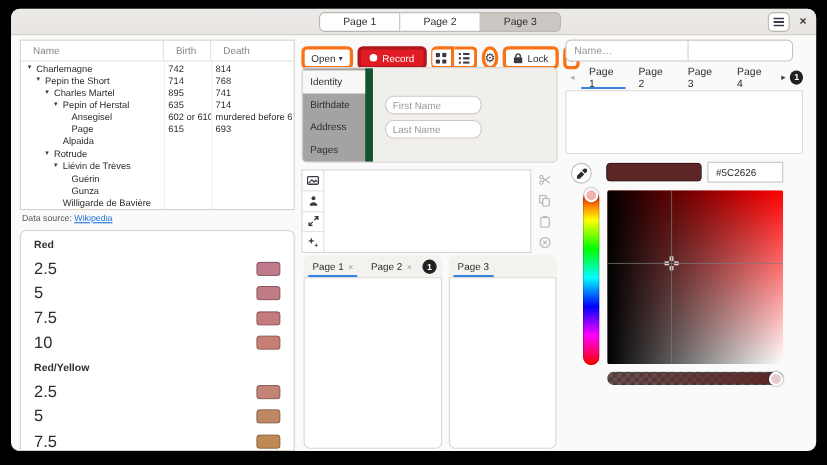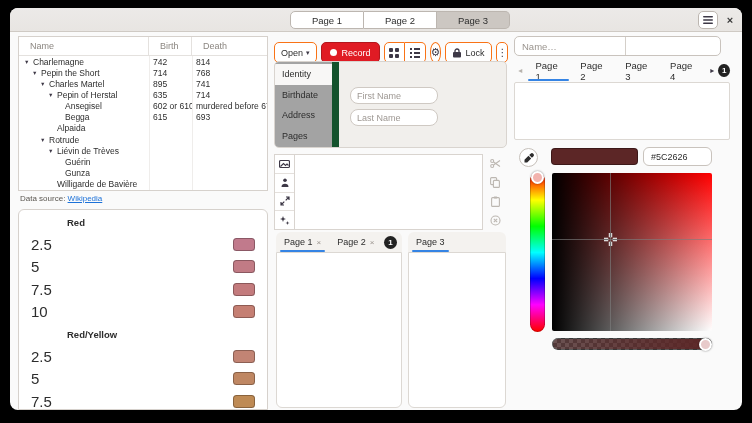--- a/index.html
+++ b/index.html
@@ -37,30 +37,30 @@
   .tc.name { display:flex; align-items:center; }
   .exp { font-style:normal; font-size:5.5px; color:#3d3846; width:9px; flex:none; }
   .tc.b, .tc.d { padding-left:4px; }
 
   .source-row { position:absolute; left:10px; top:186px; font-size:8px; color:#5a5650; }
   .source-row a { color:var(--link); text-decoration:underline; }
 
   
   .palette { position:absolute; left:8px; top:201px; width:250px; height:201px; background:#fff;
           border:1px solid #d6d1cc; border-radius:6px 6px 0 0; overflow:hidden; padding:7px 12px 0 12px; }
-  .psec-title { font-size:9.5px; font-weight:bold; height:16px;margin-left:36px; }
+  .psec-title { font-size:9.5px; font-weight:bold; height:16px; }
   .prow { height:22.5px; display:flex; align-items:center; justify-content:space-between; }
   .prow .plabel { font-size:15px; }
   .swatch-s { width:22px; height:13px; border-radius:3.5px; border:1px solid rgba(0,0,0,.28); }
   .psec + .psec { margin-top:6px; }
 
   
   .toolbar { position:absolute; left:264px; top:28px; width:234px; height:21px; display:flex; gap:4px; align-items:center; }
   .btn { height:21px; display:flex; align-items:center; justify-content:center; background:#fff;
-         border:1px solid #f97316; border-radius:5px; font-size:9px; color:#2d2d2d;margin-top:12px; }
+         border:3px solid #f97316; border-radius:5px; font-size:9px; color:#2d2d2d;margin-top:12px; }
   .btn-open { padding:0 6px; gap:3px; }
   .caret { font-size:7px; color:#3d3846; }
   .btn-record { background:var(--record); border-color:#b2161d; color:#fff; padding:0 8px; gap:5px; }
   .rec-dot { width:7px; height:7px; border-radius:50%; background:#fff; }
   .pair { display:flex; }
   .pair .btn { width:21px; border-radius:0; border-left-width:0; }
   .pair .btn:first-child { border-radius:5px 0 0 5px; border-left-width:1px; }
   .pair .btn:last-child { border-radius:0 5px 5px 0; }
   .btn-gear { width:21px; border-radius:50%; font-size:11px; color:#3d3846; }
   .btn-lock { padding:0 7px; gap:4px; }
@@ -124,21 +124,21 @@
   .pager .nb-badge { margin-right:0; }
 
   .right-box { position:absolute; left:504px; top:74px; width:216px; height:58px; background:#fff;
             border:1px solid #dcd8d3; border-radius:2px; }
 
   .dropper-btn { position:absolute; left:509px; top:140px; width:19px; height:19px; border-radius:50%;
             background:#fff; border:1px solid #c6c0ba; display:flex; align-items:center; justify-content:center; }
   .big-swatch { position:absolute; left:541px; top:140px; width:87px; height:17px; border-radius:4px;
             border:1px solid rgba(0,0,0,.35); }
   .hex-entry { position:absolute; left:633px; top:139px; width:69px; height:19px; background:#fff;
-            border:1px solid #c9c3bd; border-radius:6px; font-size:9px; padding:0 7px; font-family:inherit; color:#2d2d2d; }
+            border:1px solid #c9c3bd; border-radius:0; font-size:9px; padding:0 7px; font-family:inherit; color:#2d2d2d; }
 
   .hue-slider { position:absolute; left:520px; top:165px; width:15px; height:159px; border-radius:8px;
             border:1px solid rgba(0,0,0,.2);
             background:linear-gradient(to bottom,#f00 0%,#ff0 16.6%,#0f0 33.3%,#0ff 50%,#00f 66.6%,#f0f 83.3%,#f00 100%); }
   .hue-handle { position:absolute; left:521px; top:163px; width:13px; height:13px; border-radius:50%;
             background:#f2b3ae; border:2px solid #fff; box-shadow:0 0 2px rgba(0,0,0,.5); }
 
   .sv-square { position:absolute; left:542px; top:165px; width:160px; height:158px; border-radius:2px; overflow:hidden;
             background:linear-gradient(to right, #000, rgba(0,0,0,0)), linear-gradient(to bottom, #f00, #fff); }
   .vguide { position:absolute; top:0; bottom:0; width:1px; left:var(--cursor-x); background:rgba(125,125,125,.65); }
@@ -228,21 +228,21 @@
       </div>
       <div class="trow">
         <span class="tc name" style="padding-left:46px">
               <span>Ansegisel</span>
             </span>
         <span class="tc b">602 or 610</span>
         <span class="tc d">murdered before 679</span>
       </div>
       <div class="trow">
         <span class="tc name" style="padding-left:46px">
-              <span>Begga</span>
+              <span>Page</span>
             </span>
         <span class="tc b">615</span>
         <span class="tc d">693</span>
       </div>
       <div class="trow">
         <span class="tc name" style="padding-left:38px">
               <span>Alpaida</span>
             </span>
         <span class="tc b"></span>
         <span class="tc d"></span>

